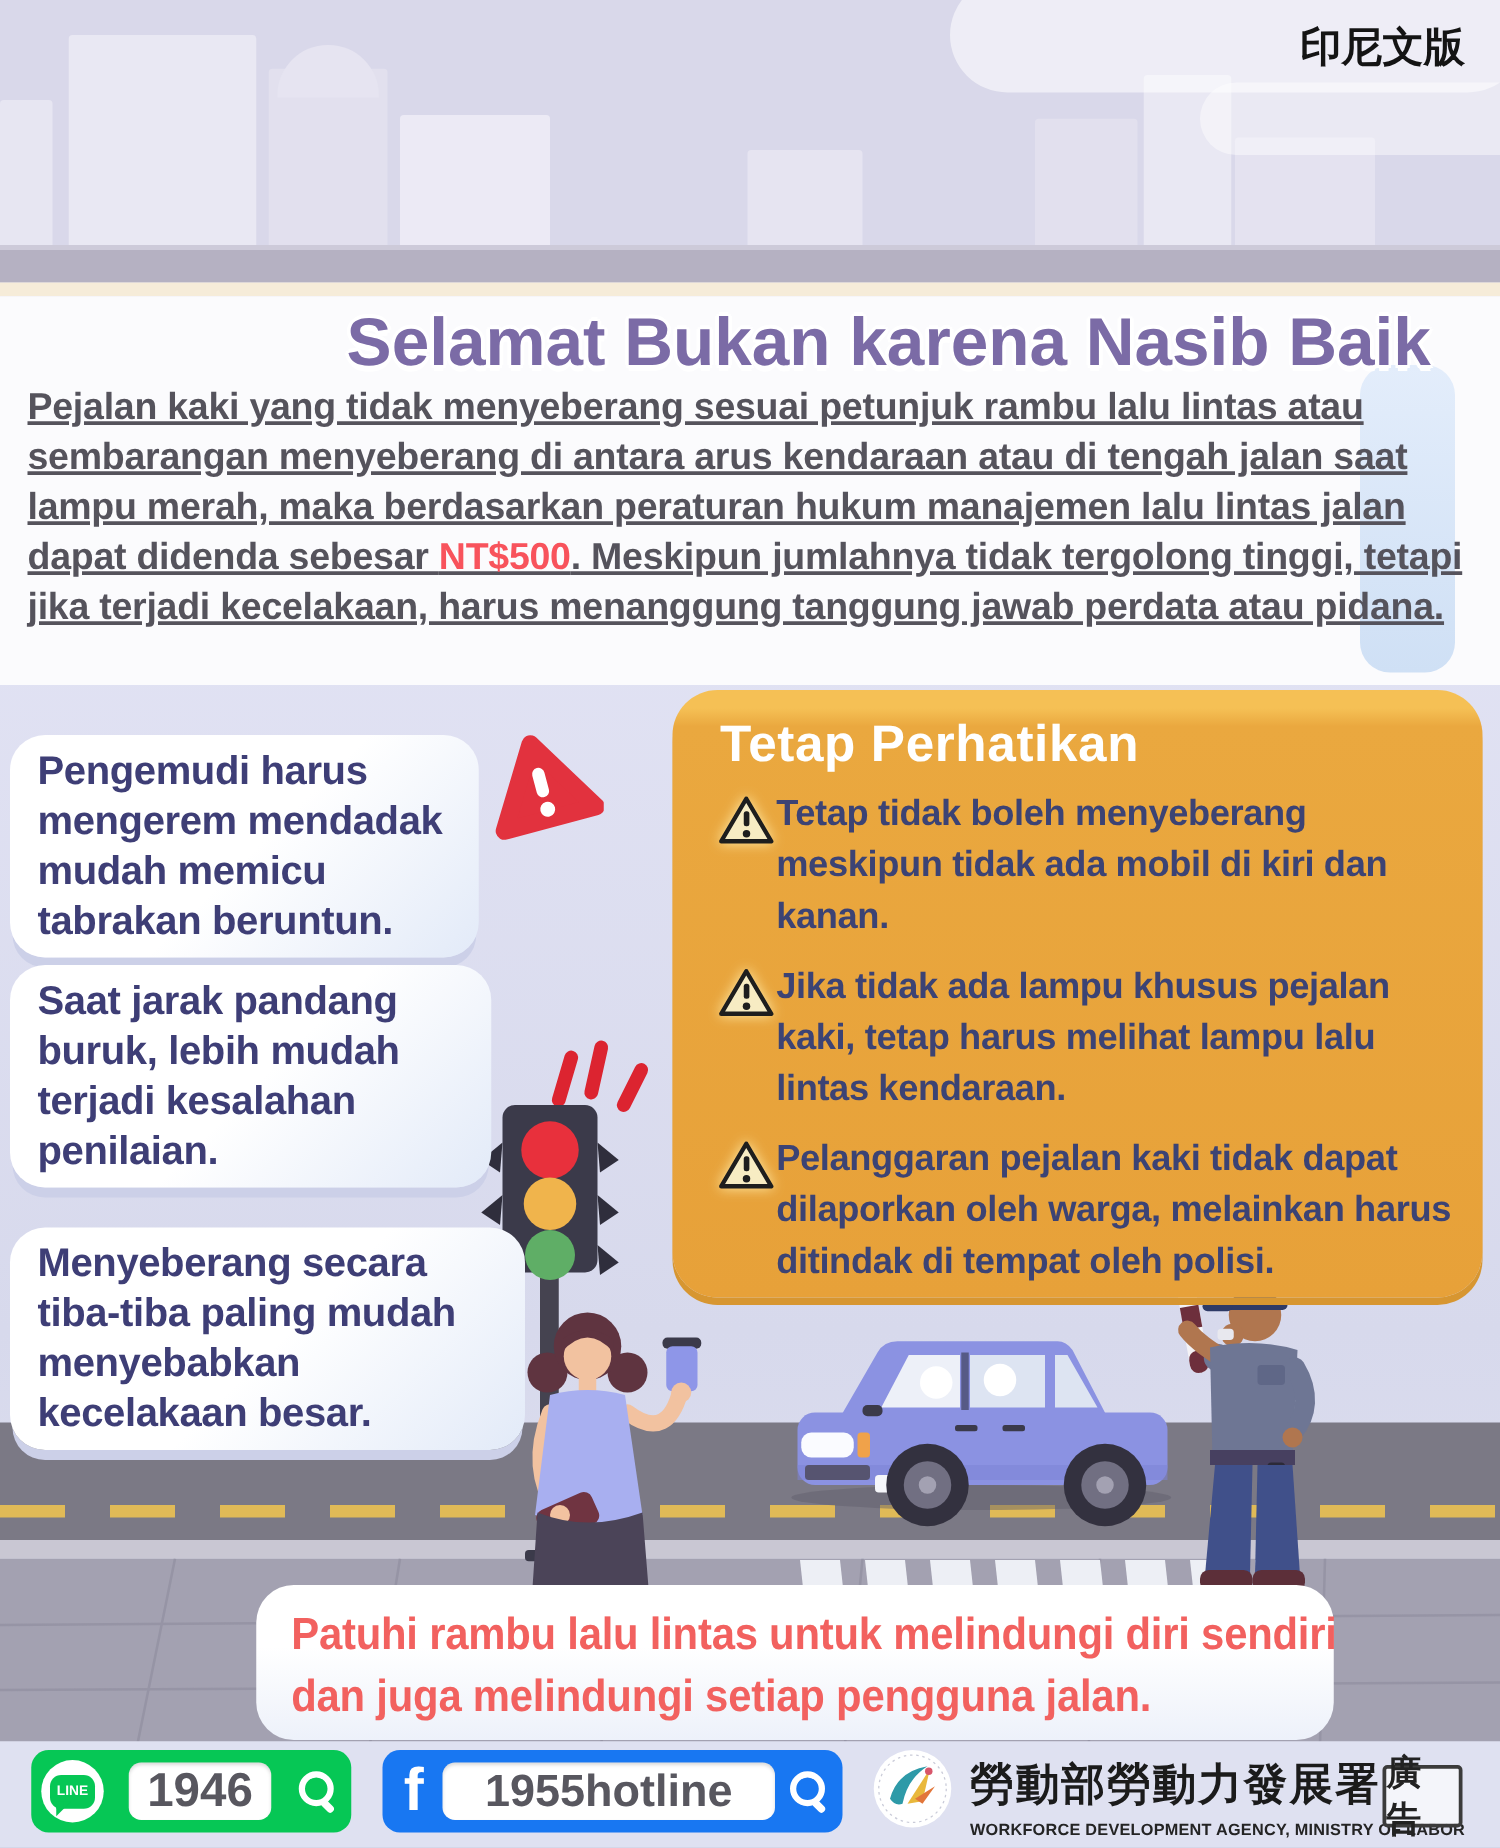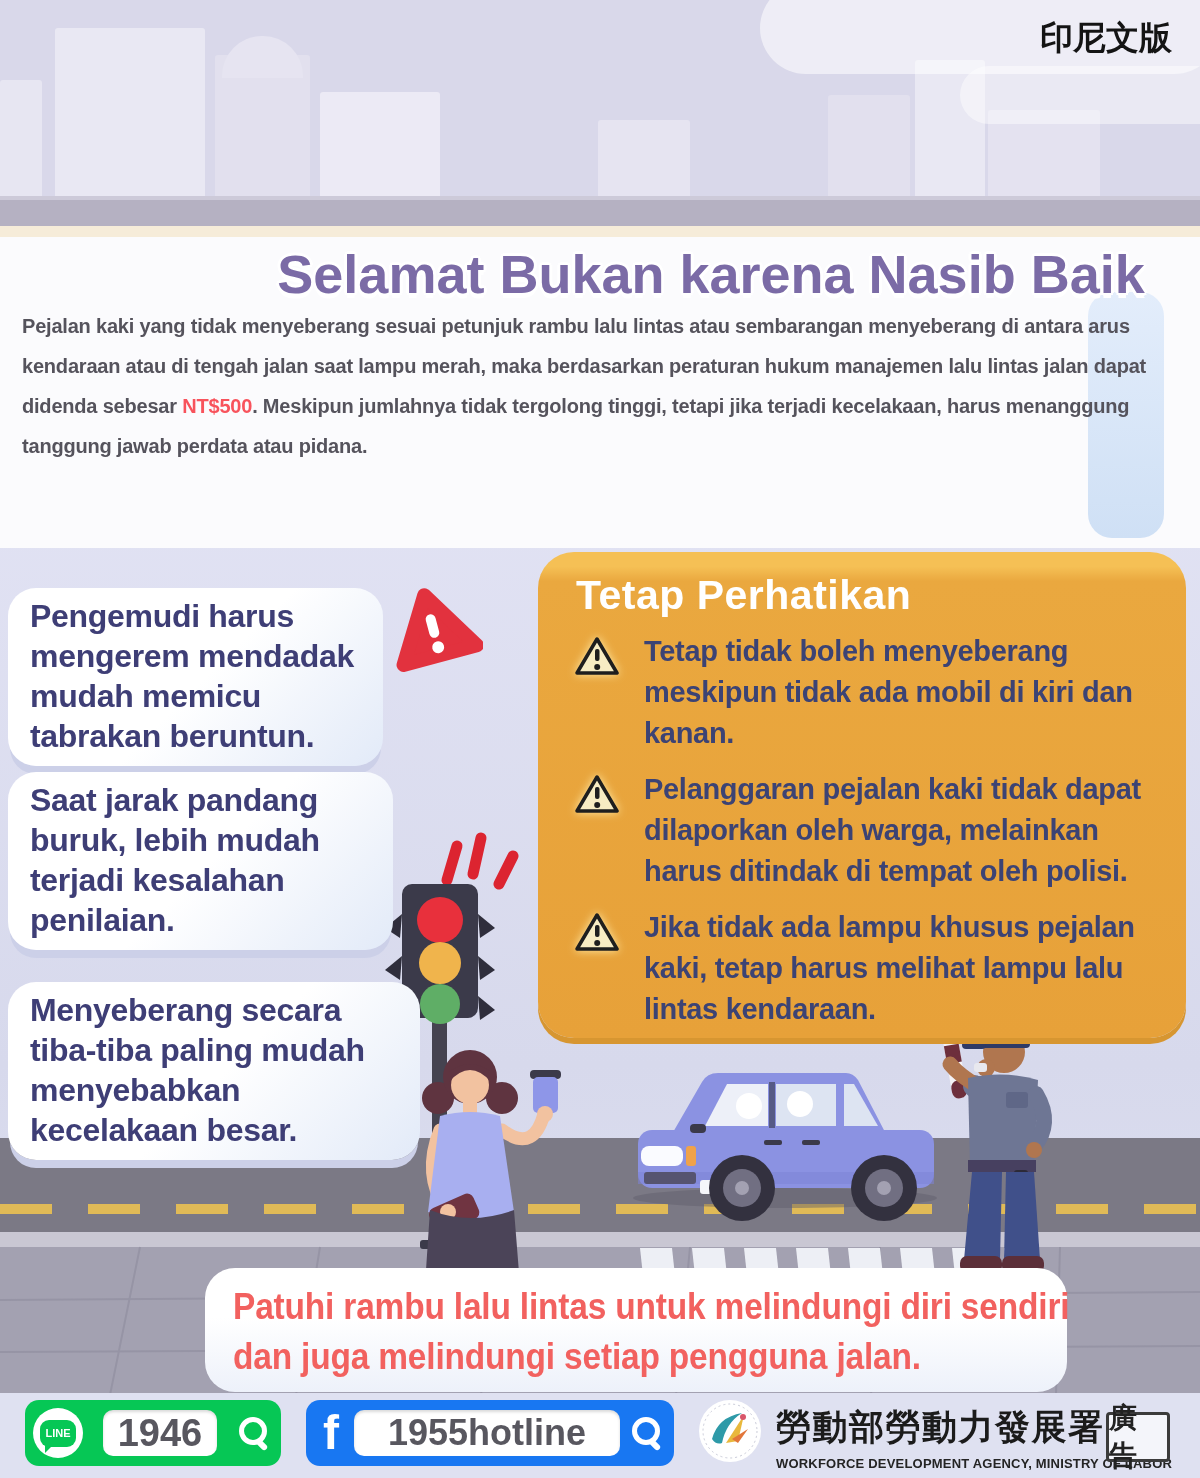--- a/index.html
+++ b/index.html
@@ -27,37 +27,37 @@
   .white-band{position:absolute;top:237px;left:0;width:1200px;height:311px;background:#fbfbfd;}
   .lang-tag{position:absolute;top:16px;right:28px;font-size:33px;color:#141414;z-index:2;}
   .title{position:absolute;top:52px;left:0;width:1200px;text-align:center;z-index:2;
          color:#3d3d7b;font-size:70px;line-height:74px;letter-spacing:-1px;}
   .subtitle{position:absolute;top:243px;left:236px;width:950px;text-align:center;z-index:2;
     color:#7b6ba6;font-size:54px;
     text-shadow:-3px 0 #fff,3px 0 #fff,0 -3px #fff,0 3px #fff,-2px -2px #fff,2px -2px #fff,-2px 2px #fff,2px 2px #fff,0 5px #fff;}
   .blue-decor{position:absolute;top:292px;left:1088px;width:76px;height:246px;border-radius:24px;
     background:linear-gradient(180deg,#e3edfb,#cfe0f5);}
   .intro{position:absolute;top:306px;left:22px;width:1158px;z-index:2;
-    color:#55535c;font-size:20px;line-height:40px;letter-spacing:-0.2px;}
+    color:#55535c;font-size:30px;line-height:40px;letter-spacing:-0.2px;text-decoration:underline;}
   .fine{color:#f8535c;}
   
   .card{position:absolute;left:8px;z-index:2;border-radius:28px;padding:8px 18px 10px 22px;
     background:linear-gradient(135deg,#ffffff 52%,#e2eaf8 100%);
     box-shadow:0 10px 0 -2px #ccd0e8;
     color:#3e3e76;font-size:32px;line-height:40px;letter-spacing:-0.3px;}
   .card1{top:588px;width:335px;}
   .card2{top:772px;width:345px;}
   .card3{top:982px;width:372px;}
   .alert-tri{position:absolute;top:578px;left:383px;z-index:3;}
   
   .notice{position:absolute;top:552px;left:538px;width:648px;height:486px;z-index:2;border-radius:36px;
     background:linear-gradient(180deg,#f5c055 0%,#f5c055 3%,#eaa83f 6%,#e7a139 100%);
     box-shadow:0 6px 0 #d79631;box-sizing:border-box;padding:16px 20px 0 36px;}
   .notice-title{color:#ffffff;font-size:41px;margin:4px 0 12px 2px;letter-spacing:0.5px;}
-  .n-item{display:flex;gap:24px;margin-bottom:15px;}
+  .n-item{display:flex;gap:1px;margin-bottom:15px;}
   .warn-ic{flex:0 0 46px;margin-top:3px;filter:drop-shadow(0 0 5px #ffe9a4);}
   .n-text{color:#3c4374;font-size:29px;line-height:41px;letter-spacing:-0.3px;width:560px;}
   
   .msg-box{position:absolute;top:1268px;left:205px;width:862px;height:124px;z-index:3;border-radius:30px;
     background:linear-gradient(180deg,#ffffff 40%,#edf1fa 100%);box-sizing:border-box;padding:14px 0 0 28px;}
   .msg-line{color:#f2615f;font-size:36px;line-height:50px;letter-spacing:-0.2px;
     transform:scaleX(.93);transform-origin:left top;white-space:nowrap;}
   
   .footer-band{position:absolute;top:1393px;left:0;width:1200px;height:85px;background:#dfe1f1;z-index:3;}
   .badge{position:absolute;top:1400px;height:66px;border-radius:14px;display:flex;align-items:center;z-index:4;box-sizing:border-box;}
@@ -260,29 +260,29 @@
           <circle cx="23.2" cy="33" r="3" fill="#1e1e1e"></circle>
       </svg>
       <div class="n-text">Tetap tidak boleh menyeberang meskipun tidak ada mobil di kiri dan kanan.</div>
     </div>
     <div class="n-item">
       <svg class="warn-ic" width="46" height="44" viewBox="0 0 46 44">
         <path d="M23,5 L43,39 L3,39 Z" fill="#f7ecc3" stroke="#1e1e1e" stroke-width="3.5" stroke-linejoin="round"></path>
         <rect x="21" y="15" width="4.5" height="12" rx="2" fill="#1e1e1e"></rect>
           <circle cx="23.2" cy="33" r="3" fill="#1e1e1e"></circle>
       </svg>
-      <div class="n-text">Pelanggaran pejalan kaki tidak dapat dilaporkan oleh warga, melainkan harus ditindak di tempat oleh polisi.</div>
+      <div class="n-text">Jika tidak ada lampu khusus pejalan kaki, tetap harus melihat lampu lalu lintas kendaraan.</div>
     </div>
     <div class="n-item">
       <svg class="warn-ic" width="46" height="44" viewBox="0 0 46 44">
         <path d="M23,5 L43,39 L3,39 Z" fill="#f7ecc3" stroke="#1e1e1e" stroke-width="3.5" stroke-linejoin="round"></path>
         <rect x="21" y="15" width="4.5" height="12" rx="2" fill="#1e1e1e"></rect>
           <circle cx="23.2" cy="33" r="3" fill="#1e1e1e"></circle>
       </svg>
-      <div class="n-text">Jika tidak ada lampu khusus pejalan kaki, tetap harus melihat lampu lalu lintas kendaraan.</div>
+      <div class="n-text">Pelanggaran pejalan kaki tidak dapat dilaporkan oleh warga, melainkan harus ditindak di tempat oleh polisi.</div>
     </div>
   </div>
 
   <div class="msg-box">
     <div class="msg-line">Patuhi rambu lalu lintas untuk melindungi diri sendiri</div>
     <div class="msg-line">dan juga melindungi setiap pengguna jalan.</div>
   </div>
 
   <div class="footer-band"></div>
 

